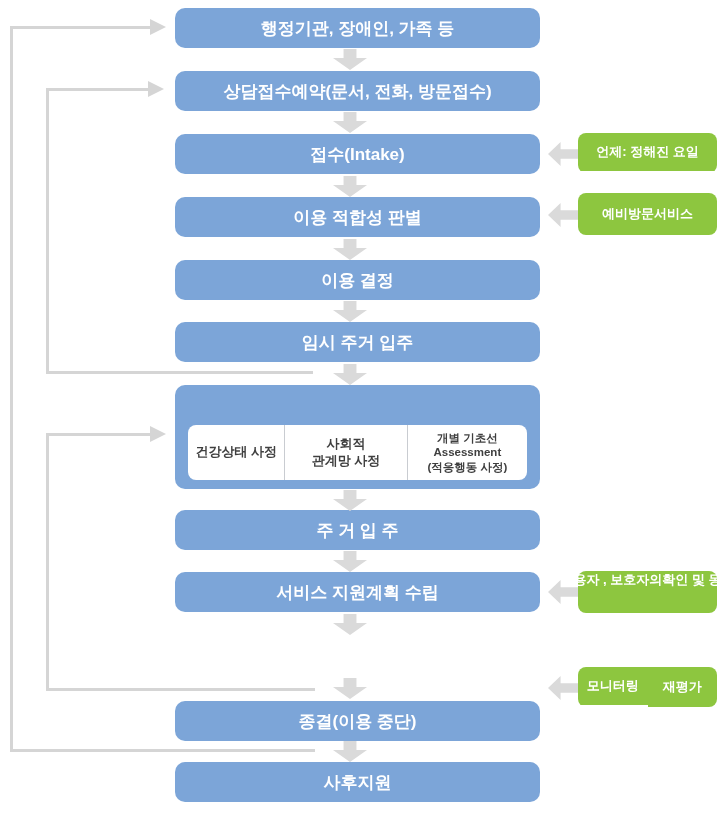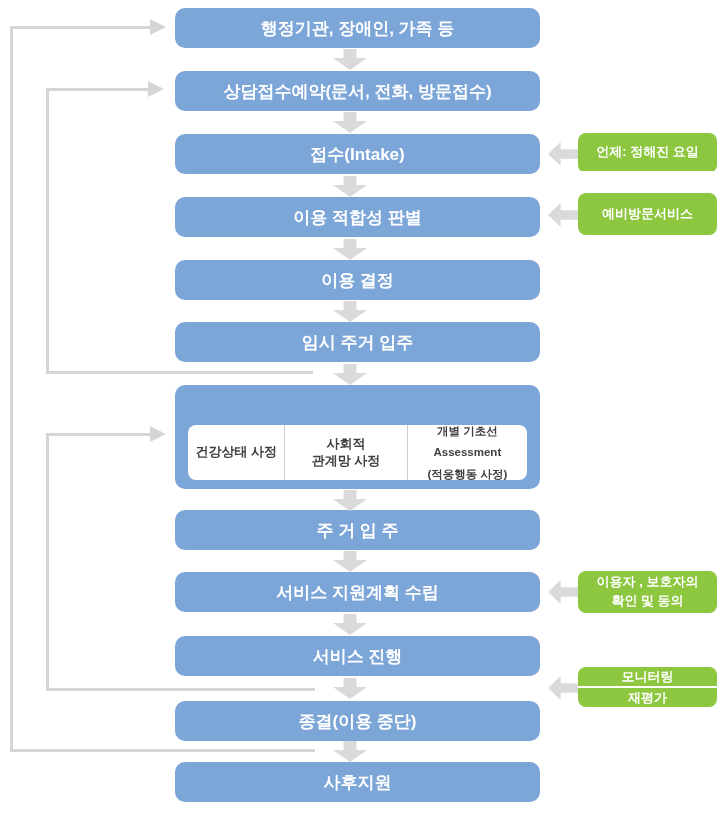--- a/index.html
+++ b/index.html
@@ -20,38 +20,38 @@
   .assess-panel{
     position:absolute;left:13px;top:40px;width:339px;height:55px;
     background:#ffffff;border-radius:8px;display:flex;align-items:stretch;
   }
   .assess-cell{
     display:flex;flex-direction:column;align-items:center;justify-content:center;
     color:#3f3f3f;font-size:13px;font-weight:bold;line-height:1.25;text-align:center;white-space:pre;
   }
   .assess-cell.c1{width:97px;border-right:1px solid #c9ccd1;}
   .assess-cell.c2{width:122px;border-right:1px solid #c9ccd1;}
-  .assess-cell.c3{width:120px;font-size:11.5px;gap:7px;}
+  .assess-cell.c3{width:120px;font-size:11.5px;}
 
   
   .down-arrow{
     position:absolute;left:333px;width:34px;height:21px;background:#DADADA;
     clip-path:polygon(31% 0,69% 0,69% 43%,100% 43%,50% 100%,0 43%,31% 43%);
   }
   
   .left-arrow{
     position:absolute;left:548px;width:30px;height:24px;background:#DADADA;
     clip-path:polygon(0 50%,42% 0,42% 30%,100% 30%,100% 70%,42% 70%,42% 100%);
   }
 
   
   .gnote{
     position:absolute;left:578px;width:139px;background:#8DC63F;border-radius:8px;
     color:#fff;font-size:13px;font-weight:bold;text-align:center;
-    display:flex;flex-direction:column;justify-content:center;
+    display:flex;flex-direction:row;justify-content:center;
   }
   .gnote .row{flex:1;display:flex;align-items:center;justify-content:center;white-space:pre;}
   .gnote .row.div{border-bottom:2px solid #ffffff;}
   .gnote .line{line-height:1.45;white-space:pre;}
 
   
   .tnote{
     position:absolute;left:65px;top:282px;width:93px;height:62px;
     background:#7CCBBE;border-radius:12px;color:#fff;font-size:13.5px;font-weight:bold;
     display:flex;flex-direction:column;align-items:center;justify-content:center;line-height:1.6;text-align:center;white-space:pre;
@@ -101,21 +101,20 @@
       <div class="assess-cell c3">
         <span class="line">개별 기초선</span>
         <span class="line">Assessment</span>
         <span class="line">(적응행동 사정)</span>
       </div>
     </div>
   </div>
 
   <div class="step" style="top:510px">주 거 입 주</div>
   <div class="step" style="top:572px">서비스 지원계획 수립</div>
-  <div class="step" style="top:636px">서비스 진행</div>
   <div class="step" style="top:701px">종결(이용 중단)</div>
   <div class="step" style="top:762px">사후지원</div>
 
   <div class="down-arrow" style="top:49px"></div>
   <div class="down-arrow" style="top:112px"></div>
   <div class="down-arrow" style="top:176px"></div>
   <div class="down-arrow" style="top:239px"></div>
   <div class="down-arrow" style="top:301px"></div>
   <div class="down-arrow" style="top:364px"></div>
   <div class="down-arrow" style="top:490px"></div>

